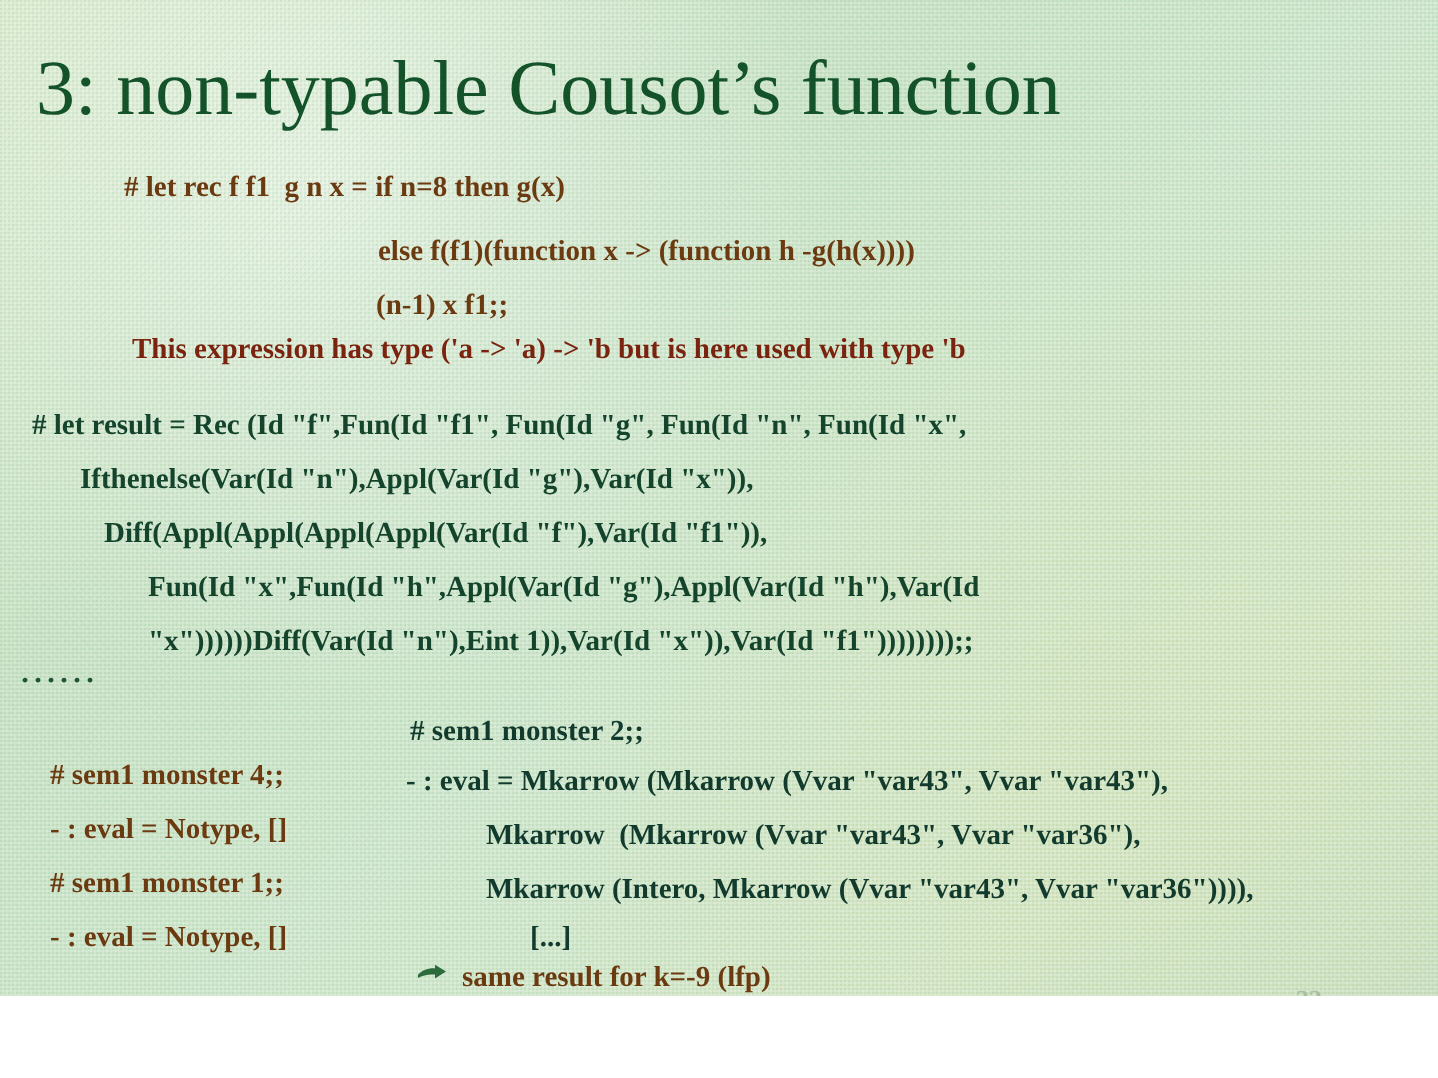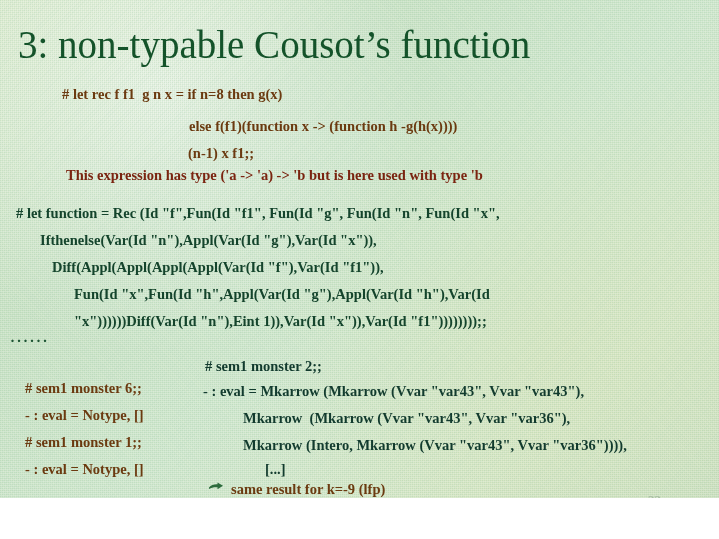--- a/index.html
+++ b/index.html
@@ -110,30 +110,30 @@
   <div id="title">3: non-typable Cousot’s function</div>
 
   <div>
     <div class="line brown" style="left:62px; top:86px;"># let rec f f1  g n x = if n=8 then g(x)</div>
     <div class="line brown" style="left:189px; top:118px;">else f(f1)(function x -&gt; (function h -g(h(x))))</div>
     <div class="line brown" style="left:172px; top:145px;margin-left:16px;">(n-1) x f1;;</div>
     <div class="line maroon" style="left:66px; top:167px;">This expression has type ('a -&gt; 'a) -&gt; 'b but is here used with type 'b</div>
   </div>
 
   <div>
-    <div class="line green" style="left:16px; top:205px;"># let function = Rec (Id "f",Fun(Id "f1", Fun(Id "g", Fun(Id "n", Fun(Id "x",</div>
+    <div class="line green" style="left:16px; top:205px;"># let result = Rec (Id "f",Fun(Id "f1", Fun(Id "g", Fun(Id "n", Fun(Id "x",</div>
     <div class="line green" style="left:40px; top:232px;">Ifthenelse(Var(Id "n"),Appl(Var(Id "g"),Var(Id "x")),</div>
     <div class="line green" style="left:52px; top:259px;">Diff(Appl(Appl(Appl(Appl(Var(Id "f"),Var(Id "f1")),</div>
     <div class="line green" style="left:74px; top:286px;">Fun(Id "x",Fun(Id "h",Appl(Var(Id "g"),Appl(Var(Id "h"),Var(Id</div>
     <div class="line green" style="left:74px; top:313px;">"x"))))))Diff(Var(Id "n"),Eint 1)),Var(Id "x")),Var(Id "f1"))))))));;</div>
     <div class="ellipsis-dots">······</div>
   </div>
 
   <div>
-    <div class="line brown" style="left:25px; top:380px;"># sem1 monster 6;;</div>
+    <div class="line brown" style="left:25px; top:380px;"># sem1 monster 4;;</div>
     <div class="line brown" style="left:25px; top:407px;">- : eval = Notype, []</div>
     <div class="line brown" style="left:25px; top:434px;"># sem1 monster 1;;</div>
     <div class="line brown" style="left:25px; top:461px;">- : eval = Notype, []</div>
   </div>
 
   <div>
     <div class="line teal" style="left:205px; top:358px;text-align:center;"># sem1 monster 2;;</div>
     <div class="line teal" style="left:203px; top:383px;">- : eval = Mkarrow (Mkarrow (Vvar "var43", Vvar "var43"),</div>
     <div class="line teal" style="left:243px; top:410px;">Mkarrow  (Mkarrow (Vvar "var43", Vvar "var36"),</div>
     <div class="line teal" style="left:243px; top:437px;">Mkarrow (Intero, Mkarrow (Vvar "var43", Vvar "var36")))),</div>

